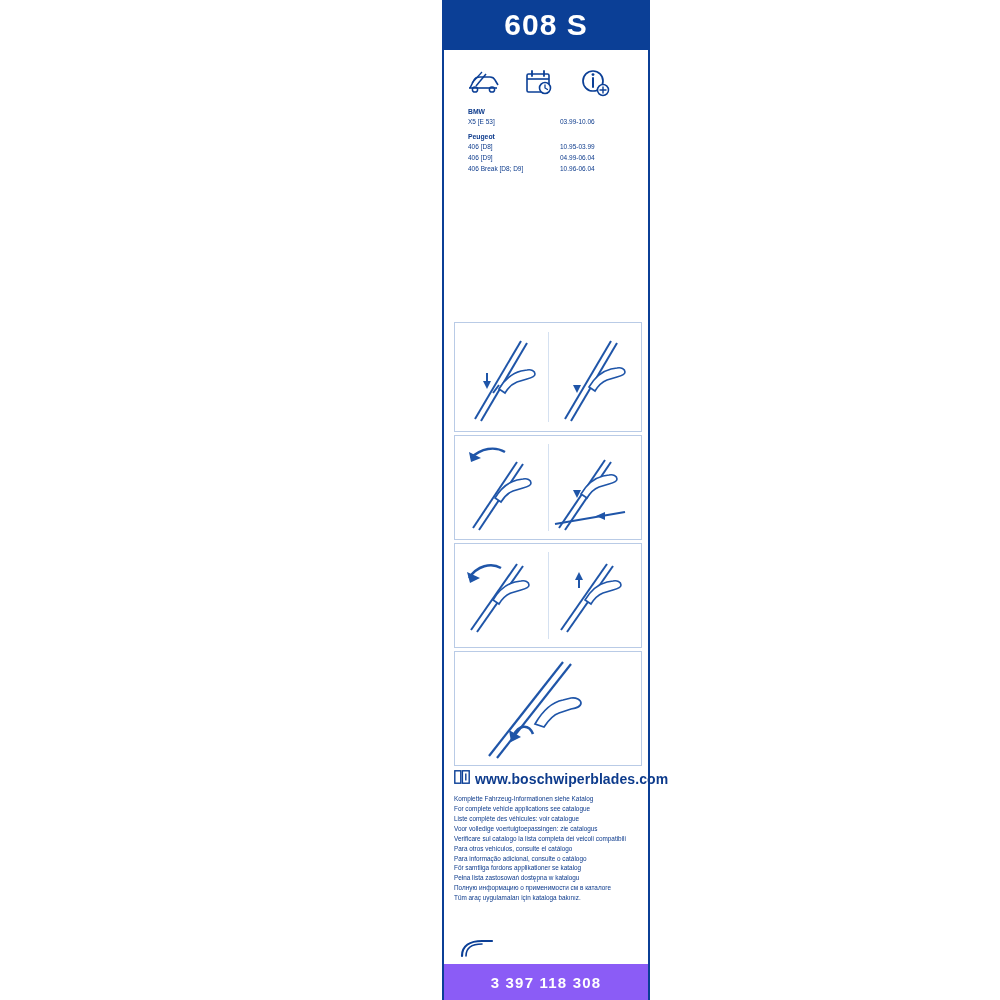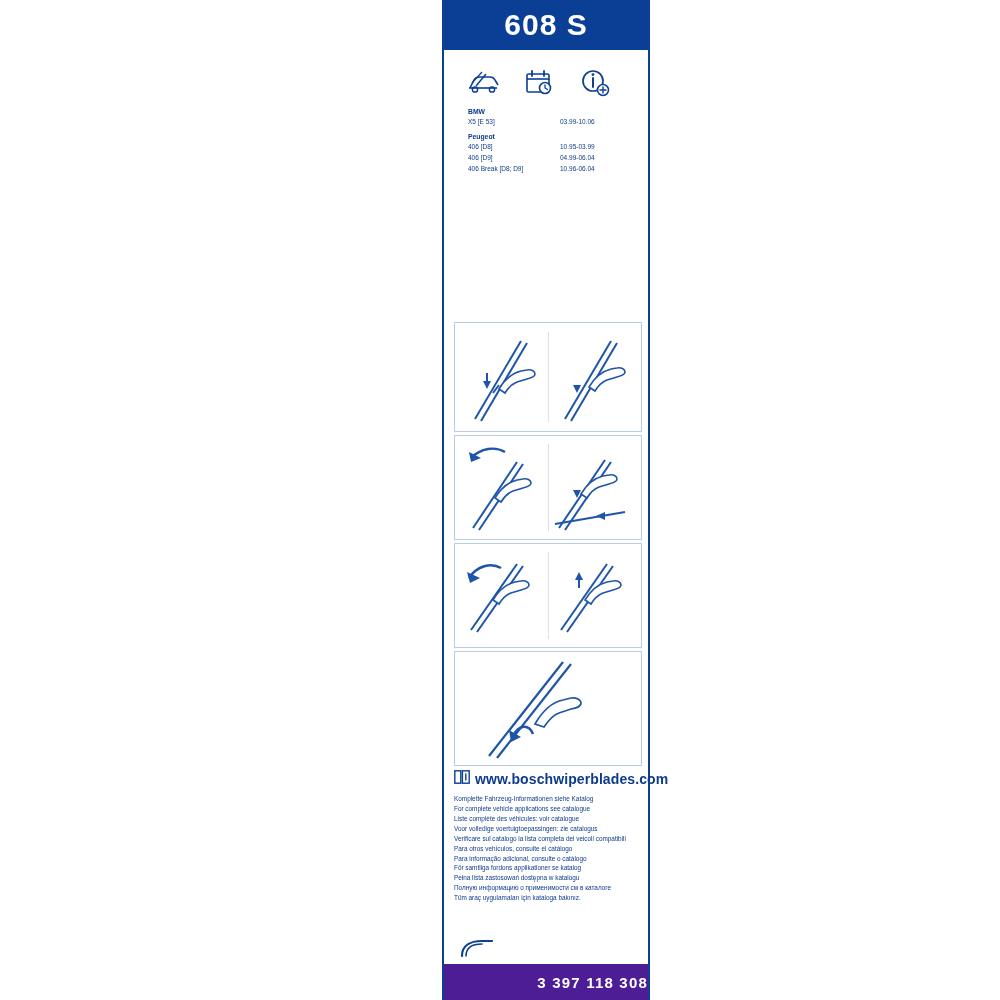--- a/index.html
+++ b/index.html
@@ -154,25 +154,25 @@
     top: 938px;
     width: 40px;
     height: 22px;
   }
   .bottom-band {
     position: absolute;
     left: 0;
     bottom: 0;
     width: 100%;
     height: 36px;
-    background: #4c1d95;
+    background: #8b5cf6;
     color: #ffffff;
     display: flex;
     align-items: center;
-    justify-content: flex-end;
+    justify-content: center;
   }
   .partnum {
     font-size: 15px;
     font-weight: bold;
     letter-spacing: 1.2px;
   }
 </style>
 </head>
 <body>
 

